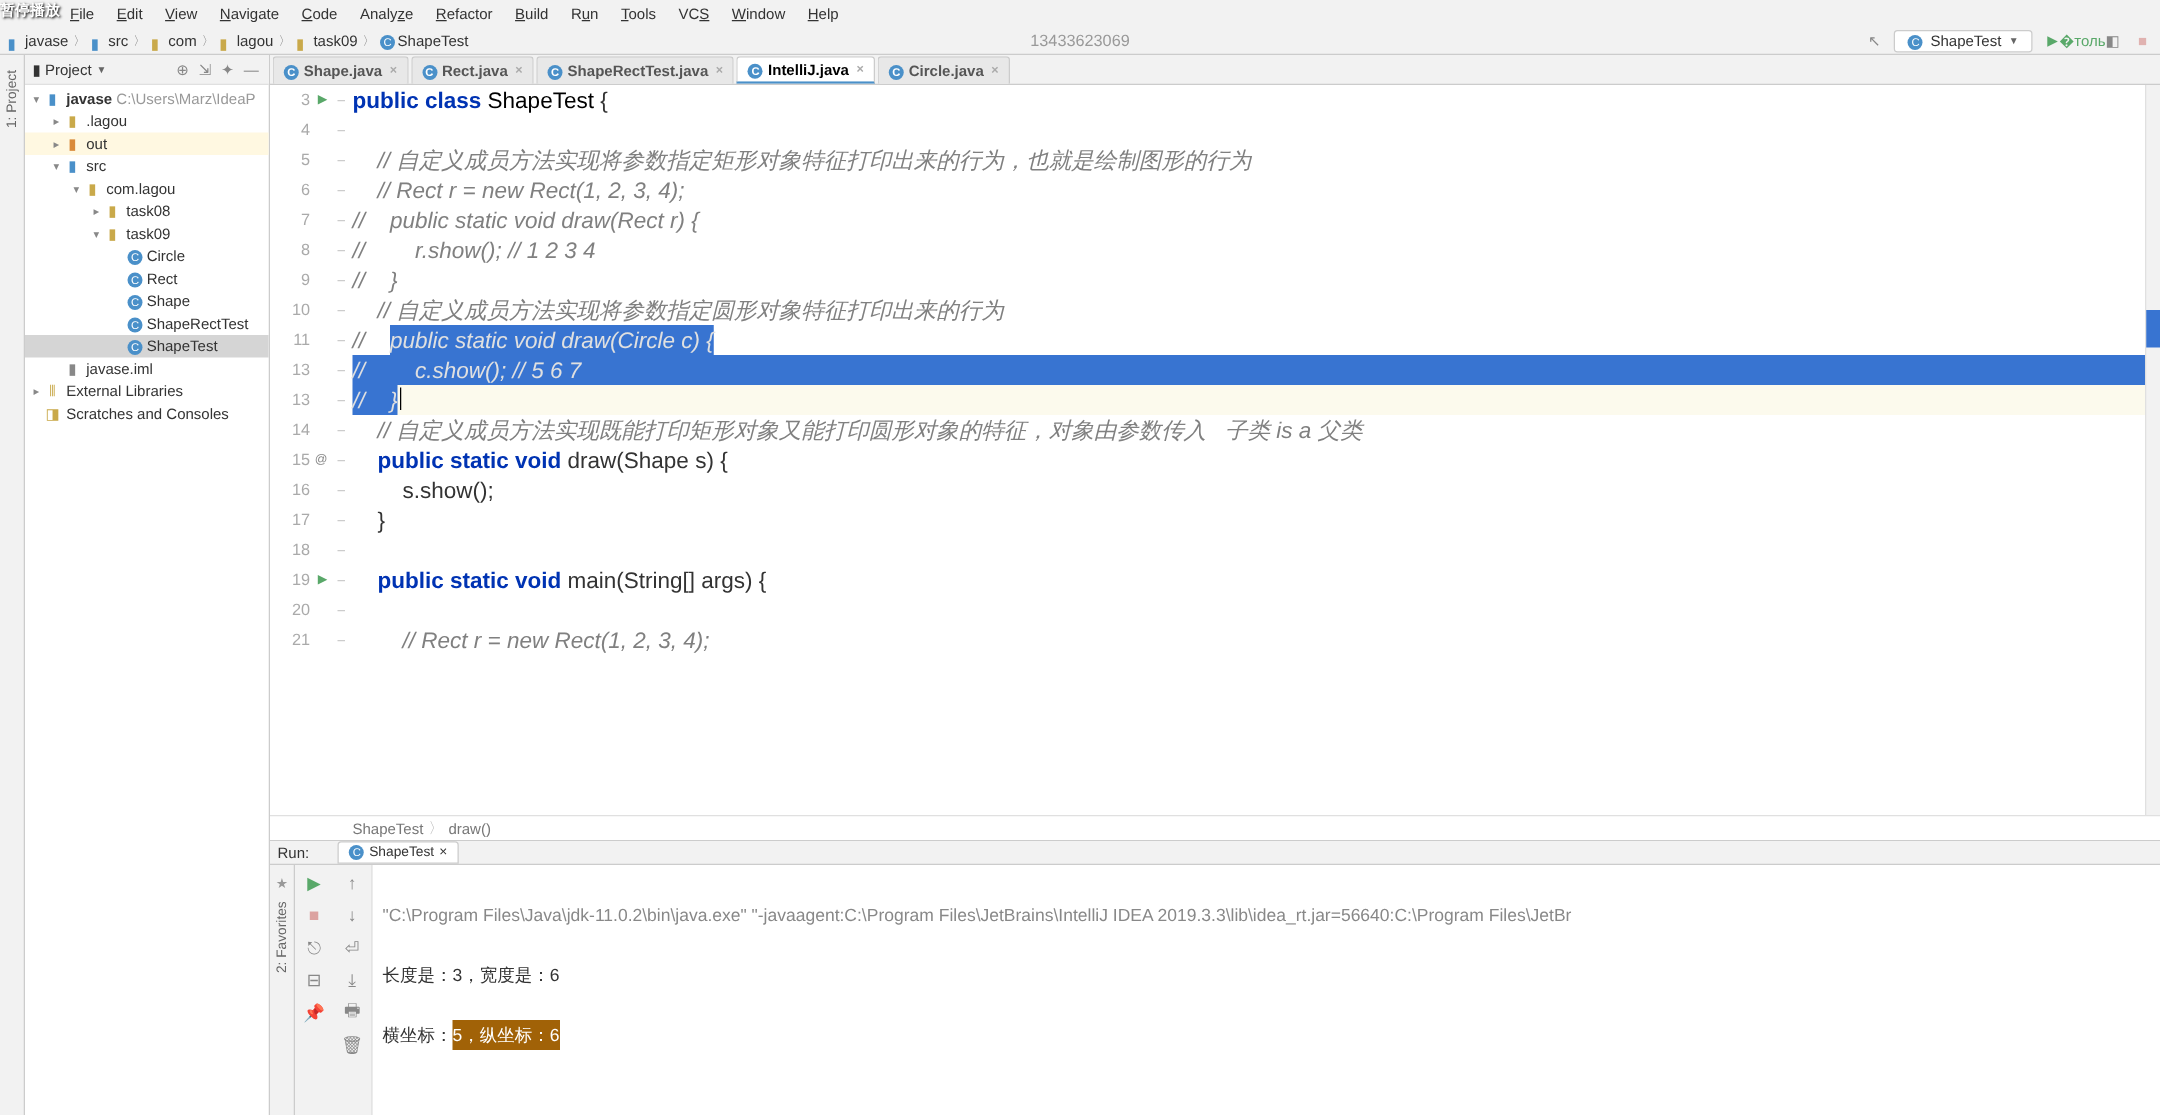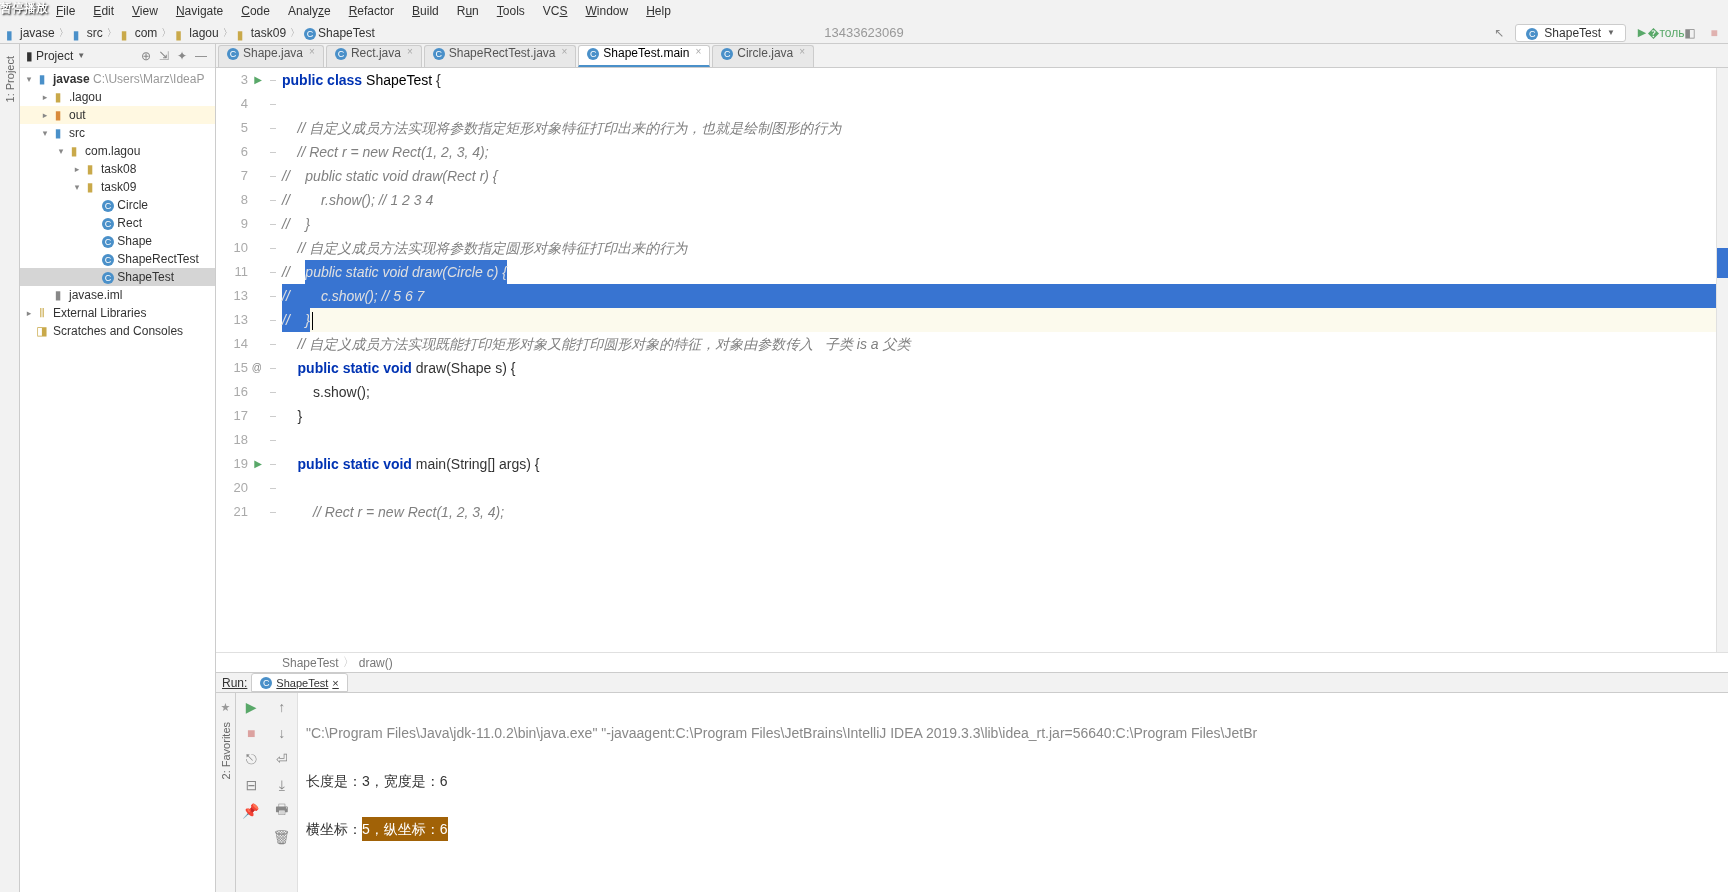--- a/index.html
+++ b/index.html
@@ -35,45 +35,45 @@
 .tree-row.selected { background: #d5d5d5; }
 .tree-row.highlighted { background: #fff8e1; }
 .folder-yellow { color: #c9a94a; }
 .folder-blue { color: #4a90c9; }
 .folder-orange { color: #d98a3a; }
 .file-class { color: #4a90c9; }
 .file-class::before { content: "C"; font-size: 9px; color: #fff; background: #4a90c9; border-radius: 50%; width: 12px; height: 12px; display: inline-flex; align-items: center; justify-content: center; }
 .muted { color: #999; }
 .editor-area { flex: 1; display: flex; flex-direction: column; background: #fff; min-width: 0; }
 .editor-tabs { height: 24px; display: flex; align-items: flex-end; background: #f2f2f2; border-bottom: 1px solid #ccc; padding-left: 2px; gap: 2px; }
-.editor-tab { height: 22px; padding: 0 8px; display: flex; align-items: flex-start; gap: 4px; background: #e8e8e8; border: 1px solid #ccc; border-bottom: none; border-radius: 3px 3px 0 0; font-size: 12px; color: #555; cursor: pointer; }
+.editor-tab { height: 22px; padding: 0 8px; display: flex; align-items: center; gap: 4px; background: #e8e8e8; border: 1px solid #ccc; border-bottom: none; border-radius: 3px 3px 0 0; font-size: 12px; color: #555; cursor: pointer; font-weight: bold; }
 .editor-tab.active { background: #fff; border-bottom: 2px solid #4a90c9; color: #000; }
 .editor-tab .close-x { color: #aaa; font-size: 10px; margin-left: 2px; }
 .editor-body { flex: 1; display: flex; overflow: hidden; position: relative; }
 .gutter { width: 50px; background: #fff; text-align: right; padding-right: 18px; color: #aaa; font-family: "JetBrains Mono", Consolas, monospace; font-size: 13px; line-height: 24px; user-select: none; position: relative; }
 .gutter .gline { height: 24px; position: relative; display: flex; justify-content: flex-end; align-items: center; gap: 4px; }
 .gutter .play-g { color: #59a869; font-size: 10px; position: absolute; right: -14px; }
 .gutter .override { color: #888; font-size: 10px; position: absolute; right: -14px; }
 .fold-col { width: 12px; background: #fff; }
 .fold-col .fm { height: 24px; position: relative; }
 .fold-col .fm::before { content: ""; position: absolute; left: 4px; top: 50%; width: 6px; height: 1px; background: #ccc; }
-.code { flex: 1; font-family: "JetBrains Mono", Consolas, monospace; font-size: 14px; line-height: 24px; white-space: pre; overflow: hidden; padding-left: 4px; position: relative; }
+.code { flex: 1; font-family: "JetBrains Mono", Consolas, monospace; font-size: 18px; line-height: 24px; white-space: pre; overflow: hidden; padding-left: 4px; position: relative; }
 .code .line { height: 24px; }
 .kw { color: #0033b3; font-weight: bold; }
 .cls { color: #000; }
 .comment { color: #808080; font-style: italic; }
 .sel-bg { background: #3874d1; color: #fff; display: inline-block; }
 .sel-bg .comment { color: #e0e0e0; }
 .caret-line { background: #fcfaed; }
 .right-stripe { width: 12px; background: #f2f2f2; border-left: 1px solid #e0e0e0; position: relative; }
 .right-stripe .sel-marker { position: absolute; left: 0; right: 0; height: 30px; background: #3874d1; top: 180px; }
 .crumb-bar { height: 20px; border-top: 1px solid #e0e0e0; display: flex; align-items: center; padding-left: 66px; color: #777; font-size: 12px; gap: 4px; background: #fff; }
 .crumb-bar .sep { color: #bbb; }
 .run-tool { height: 220px; border-top: 1px solid #ccc; background: #fff; display: flex; flex-direction: column; }
-.run-tab-bar { height: 22px; display: flex; align-items: center; background: #f2f2f2; border-bottom: 1px solid #ccc; padding-left: 6px; gap: 4px; text-decoration: underline; }
+.run-tab-bar { height: 22px; display: flex; align-items: center; background: #f2f2f2; border-bottom: 1px solid #ccc; padding-left: 6px; gap: 23px; }
 .run-tab-bar .tab { padding: 2px 8px; background: #fff; border: 1px solid #ccc; border-radius: 3px 3px 0 0; font-size: 11px; display: flex; align-items: center; gap: 4px; }
 .run-body { flex: 1; display: flex; }
 .run-gutter { width: 62px; background: #f2f2f2; border-right: 1px solid #e0e0e0; display: flex; }
 .run-gutter-col { width: 31px; display: flex; flex-direction: column; align-items: center; padding-top: 4px; gap: 6px; }
 .run-gutter-col .gbtn { width: 20px; height: 20px; color: #888; font-size: 14px; display: flex; align-items: center; justify-content: center; cursor: pointer; }
 .run-gutter-col .gbtn.play { color: #59a869; }
 .run-gutter-col .gbtn.stop { color: #c75450; opacity: 0.5; }
 .console { flex: 1; font-family: Consolas, monospace; font-size: 14px; line-height: 24px; padding: 4px 8px; white-space: pre; overflow: hidden; position: relative; }
 .console .cline { height: 24px; }
 .console .cmd { color: #888; }
@@ -233,21 +233,21 @@
             <span>Rect.java</span>
             <span class="close-x">×</span>
           </div>
         <div class="editor-tab">
             <span class="file-class"></span>
             <span>ShapeRectTest.java</span>
             <span class="close-x">×</span>
           </div>
         <div class="editor-tab active">
             <span class="file-class"></span>
-            <span>ShapeTest.main</span>
+            <span>IntelliJ.java</span>
             <span class="close-x">×</span>
           </div>
         <div class="editor-tab">
             <span class="file-class"></span>
             <span>Circle.java</span>
             <span class="close-x">×</span>
           </div>
       </div>
       <div class="editor-body">
         <div class="gutter">

